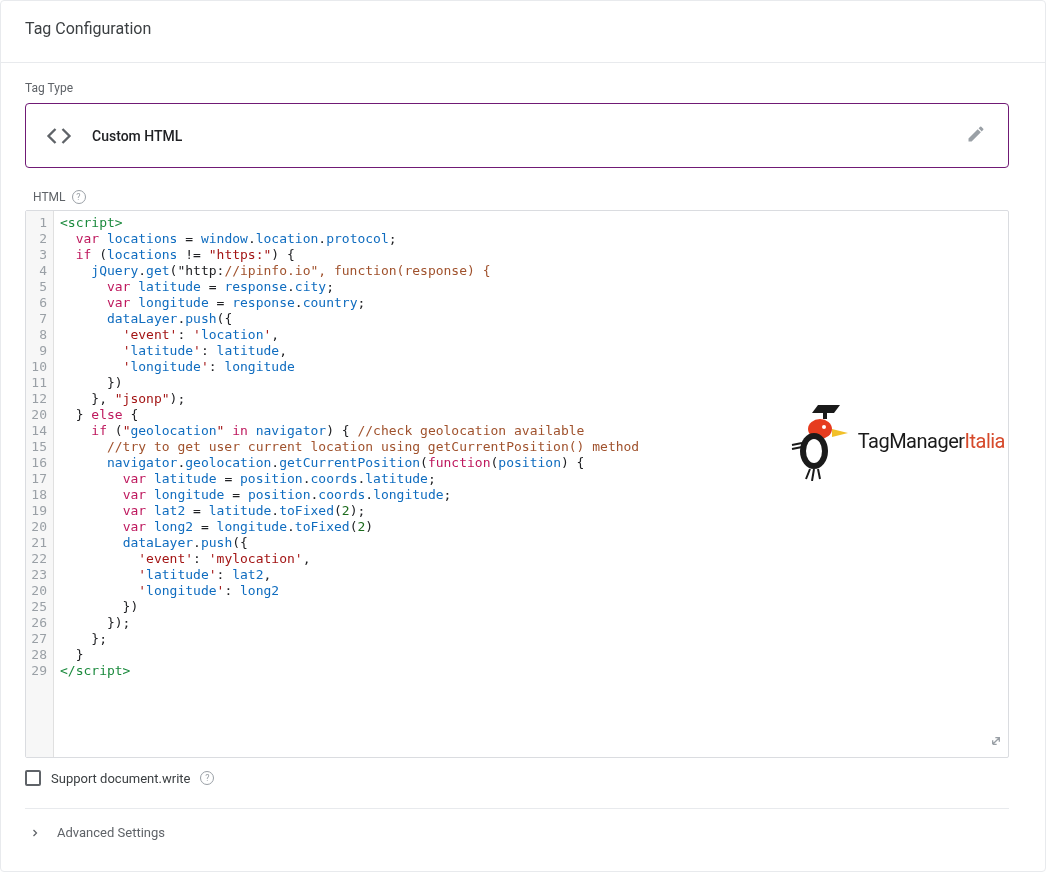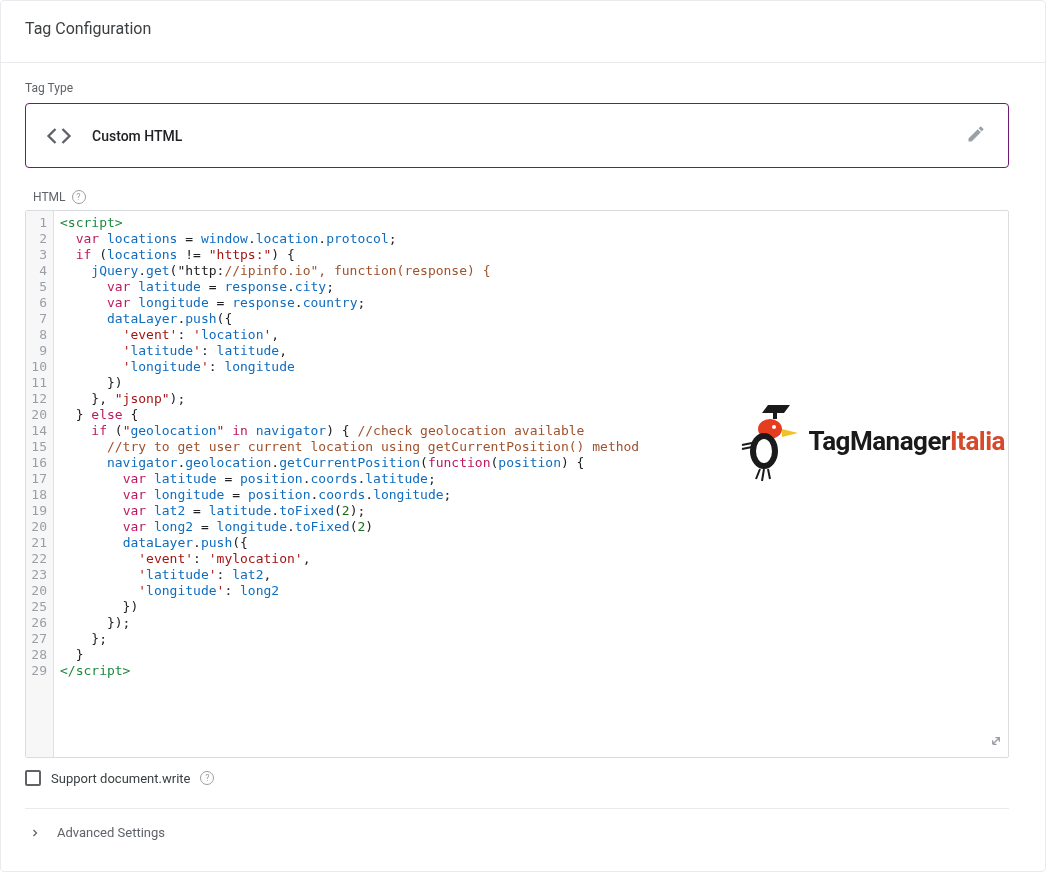--- a/index.html
+++ b/index.html
@@ -85,21 +85,21 @@
   .resize-handle {
     position: absolute; right: 4px; bottom: 4px;
     color: #9aa0a6; cursor: nwse-resize;
   }
   .watermark {
     position: absolute;
     right: 40px; top: 400px;
     display: flex; align-items: center; gap: 8px;
     pointer-events: none;
   }
-  .watermark-text { font-weight: 700; font-size: 26px; color: #1a1a1a; letter-spacing: -0.5px; }
+  .watermark-text { font-weight: 400; font-size: 20px; color: #1a1a1a; letter-spacing: -0.5px; }
   .watermark-text .accent { color: #d6492a; }
   .bird {
     width: 60px; height: 80px; position: relative;
   }
   .checkbox-row {
     display: flex; align-items: center; gap: 10px; margin-top: 12px;
     color: #3c4043; font-size: 13px;
   }
   .checkbox {
     width: 16px; height: 16px; border: 2px solid #5f6368; border-radius: 2px;

